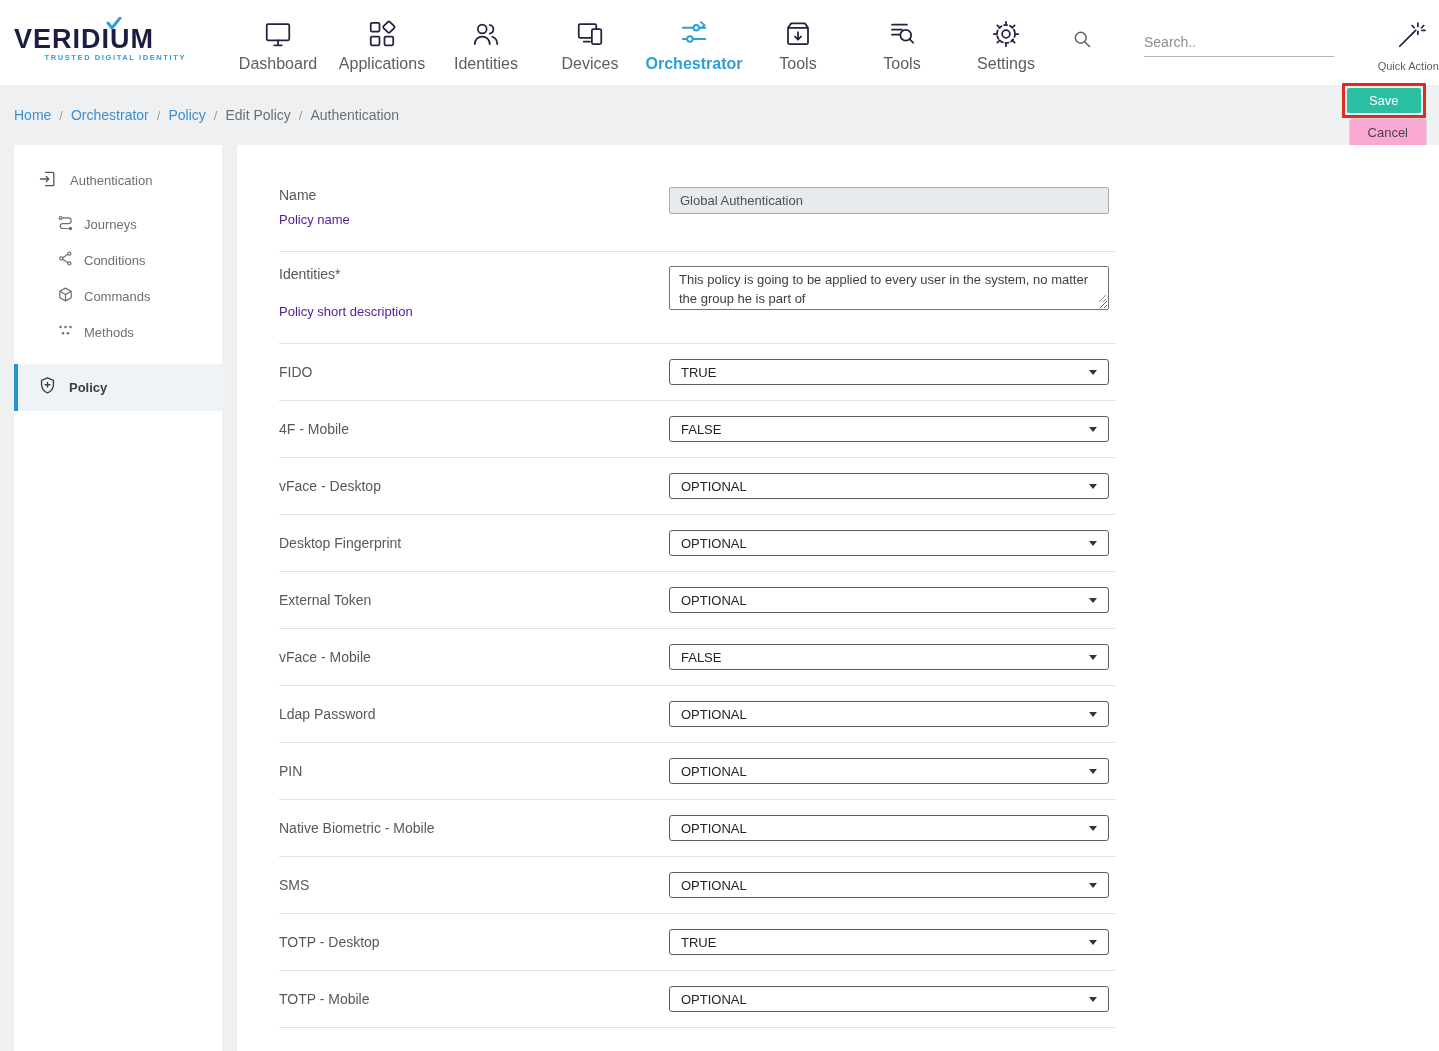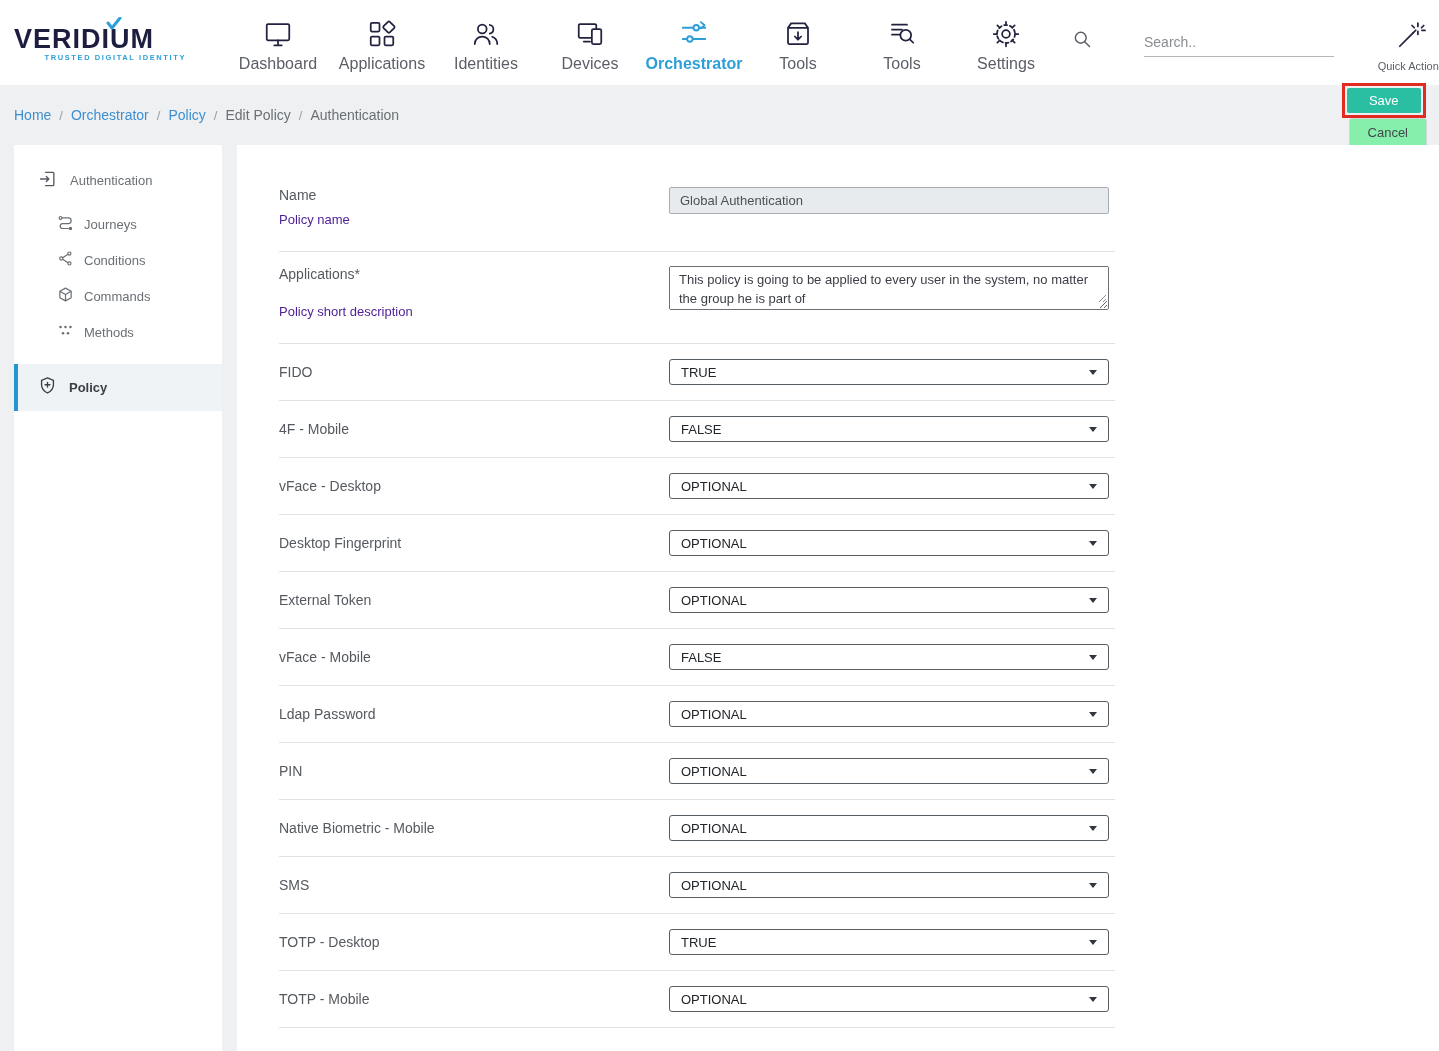--- a/index.html
+++ b/index.html
@@ -61,21 +61,21 @@
   .crumb-actions { display: flex; align-items: center; flex-direction: column; }
   .save-annotation {
     border: 3px solid #e02b20; padding: 2px; display: inline-block;
   }
   .save-btn {
     background: #2abfa3; color: #ffffff; border: none; border-radius: 2px;
     font-size: 13px; padding: 5px 22px; cursor: pointer;
     font-family: "Liberation Sans", sans-serif;
   }
   .cancel-btn {
-    background: #86efac; color: #44474d; border: 1px solid #d2d5d8;
+    background: #f9a8d4; color: #44474d; border: 1px solid #d2d5d8;
     border-radius: 3px; font-size: 13px; padding: 6px 18px; cursor: pointer;
     margin-left: 8px; font-family: "Liberation Sans", sans-serif;
   }
   
   .layout { display: flex; padding-left: 14px; min-height: 906px; align-items: stretch; }
   .sidebar {
     width: 208px; flex: 0 0 auto; background: #ffffff; padding-top: 16px;
   }
   .side-header {
     display: flex; align-items: center; gap: 12px;
@@ -354,21 +354,21 @@
       <div class="row row-top">
         <div class="labels">
           <div class="f-label">Name</div>
           <div class="f-sublabel">Policy name</div>
         </div>
         <input class="text-input" type="text" disabled="" value="Global Authentication" style="">
       </div>
 
       <div class="row row-top">
         <div class="labels">
-          <div class="f-label">Applications*</div>
+          <div class="f-label">Identities*</div>
           <div class="f-sublabel" style="margin-top:22px">Policy short description</div>
         </div>
         <div class="ta-wrap">
           <textarea class="desc-textarea" style="">This policy is going to be applied to every user in the system, no matter the group he is part of</textarea>
           <span class="resize-corner">
             <svg width="9" height="9" viewBox="0 0 9 9">
                 <path d="M8 1L1 8M8 5L5 8" stroke="#8a8d93" stroke-width="1"></path>
               </svg>
           </span>
         </div>

